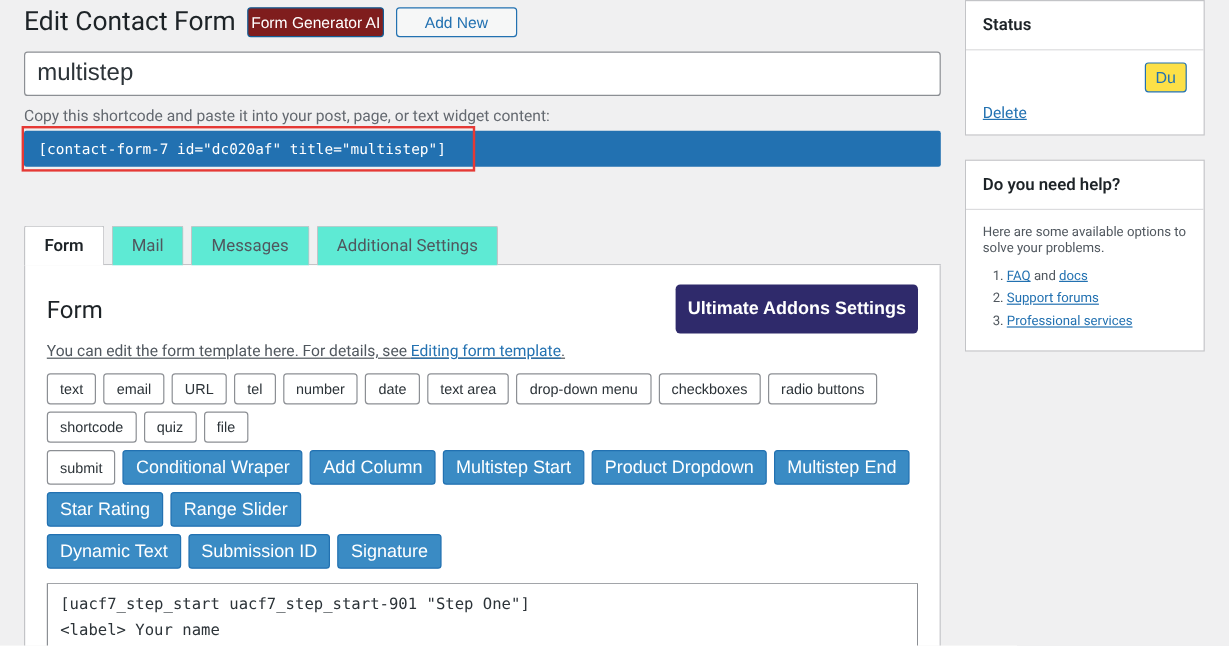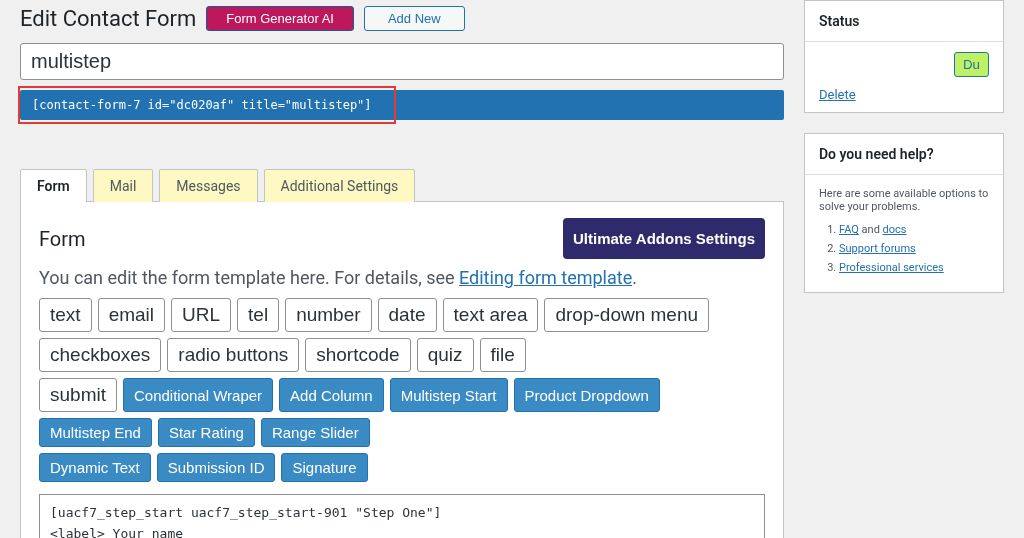--- a/index.html
+++ b/index.html
@@ -12,22 +12,22 @@
     height: 538px;
     overflow: hidden;
   }
   .wrap { padding: 0 20px; display: flex; gap: 20px; }
   .main-col { flex: 1; min-width: 0; }
   .side-col { width: 200px; flex-shrink: 0; }
 
   .header-row { display: flex; align-items: center; gap: 10px; margin: 6px 0 12px 0; }
   .page-title { font-size: 22px; font-weight: 400; color: #1d2327; }
   .btn-primary {
-    background: #be185d; color: #fff; border: 1px solid #135e96;
-    border-radius: 3px; padding: 4px 19px; font-size: 13px; cursor: pointer;
+    background: #7f1d1d; color: #fff; border: 1px solid #135e96;
+    border-radius: 3px; padding: 4px 2px; font-size: 13px; cursor: pointer;
   }
   .btn-secondary {
     background: #f6f7f7; color: #2271b1; border: 1px solid #2271b1;
     border-radius: 3px; padding: 4px 23px; font-size: 13px; cursor: pointer;
   }
 
   .title-input {
     width: 100%; font-size: 20px; padding: 6px 10px;
     border: 1px solid #8c8f94; background: #fff; border-radius: 3px;
     color: #2c3338; margin-bottom: 10px;
@@ -38,44 +38,44 @@
     background: #2271b1; color: #fff; padding: 8px 12px;
     font-family: Consolas, Monaco, monospace; font-size: 12px; border-radius: 2px;
   }
   .red-border {
     position: absolute; left: -2px; top: -4px; width: 378px; height: 38px;
     border: 2px solid #e53935; pointer-events: none;
   }
 
   .tabs { display: flex; border-bottom: 1px solid #c3c4c7; margin-bottom: 0; }
   .tab {
-    background: #fef9c3; border: 1px solid #c3c4c7; border-bottom: none;
+    background: #5eead4; border: 1px solid #c3c4c7; border-bottom: none;
     padding: 8px 16px; margin-right: 6px; font-size: 14px;
     color: #50575e; cursor: pointer; position: relative; top: 1px;
     border-radius: 2px 2px 0 0;
   }
   .tab.active { background: #fff; font-weight: 600; color: #1d2327; }
 
   .panel {
     background: #fff; border: 1px solid #c3c4c7; border-top: none;
     padding: 16px 18px;
   }
   .panel-header { display: flex; justify-content: space-between; align-items: center; margin-bottom: 8px; }
   .panel-title { font-size: 20px; font-weight: 400; color: #1d2327; }
   .ultimate-btn {
     background: #2f2a6b; color: #fff; border: none; border-radius: 4px;
     padding: 12px 10px; font-size: 15px; font-weight: 700; cursor: pointer;
   }
-  .panel-desc { font-size: 18px; color: #50575e; margin-bottom: 10px; }
+  .panel-desc { font-size: 13px; color: #50575e; margin-bottom: 10px; text-decoration: underline; }
   .panel-desc a { color: #2271b1; text-decoration: underline; }
 
   .tag-row { display: flex; flex-wrap: wrap; gap: 6px; margin-bottom: 6px; }
   .tag-btn-light {
     background: #fff; border: 1px solid #8c8f94; color: #2c3338;
-    padding: 5px 10px; font-size: 19px; border-radius: 3px; cursor: pointer;
+    padding: 5px 10px; font-size: 12px; border-radius: 3px; cursor: pointer;
   }
   .tag-btn-dark {
     background: #3a8bc4; border: 1px solid #2271b1; color: #fff;
     padding: 5px 10px; font-size: 15px; border-radius: 3px; cursor: pointer;
   }
 
   .form-textarea {
     width: 100%; border: 1px solid #8c8f94; background: #fff;
     font-family: Consolas, Monaco, monospace; font-size: 13px;
     padding: 8px 10px; color: #2c3338; resize: vertical;
@@ -89,38 +89,39 @@
     font-size: 14px; font-weight: 600; color: #1d2327;
     padding: 12px 14px; border-bottom: 1px solid #dcdcde;
   }
   .sidebox .body { padding: 12px 14px; font-size: 11px; color: #50575e; }
   .sidebox .body p { margin-bottom: 10px; }
   .sidebox ol { padding-left: 20px; }
   .sidebox ol li { margin-bottom: 6px; }
   .sidebox a { color: #2271b1; text-decoration: underline; }
   .delete-link { color: #b32d2e; text-decoration: none; padding: 10px 14px; display: inline-block; }
   .du-btn {
-    border: 1px solid #2271b1; color: #2271b1; background:#bef264;
+    border: 1px solid #2271b1; color: #2271b1; background:#fde047;
     padding: 4px 8px; border-radius:3px; margin: 10px 0 0 0;
   }
   .status-top { padding: 0 14px 0 0; display:flex; justify-content:flex-end;}
 </style>
 </head>
 <body>
 
 <div class="wrap">
   <div class="main-col">
     <div class="header-row">
       <h1 class="page-title">Edit Contact Form</h1>
       <button class="btn-primary">Form Generator AI</button>
       <button class="btn-secondary">Add New</button>
     </div>
 
     <input class="title-input" value="multistep" style="">
 
+    <div class="shortcode-hint">Copy this shortcode and paste it into your post, page, or text widget content:</div>
     <div class="shortcode-wrap">
       <div class="shortcode-bar">[contact-form-7 id="dc020af" title="multistep"]</div>
       <div class="red-border"></div>
     </div>
 
     <div class="tabs" id="tabs-container">
         <div class="tab active">Form</div>
         <div class="tab">Mail</div>
         <div class="tab">Messages</div>
         <div class="tab">Additional Settings</div>

